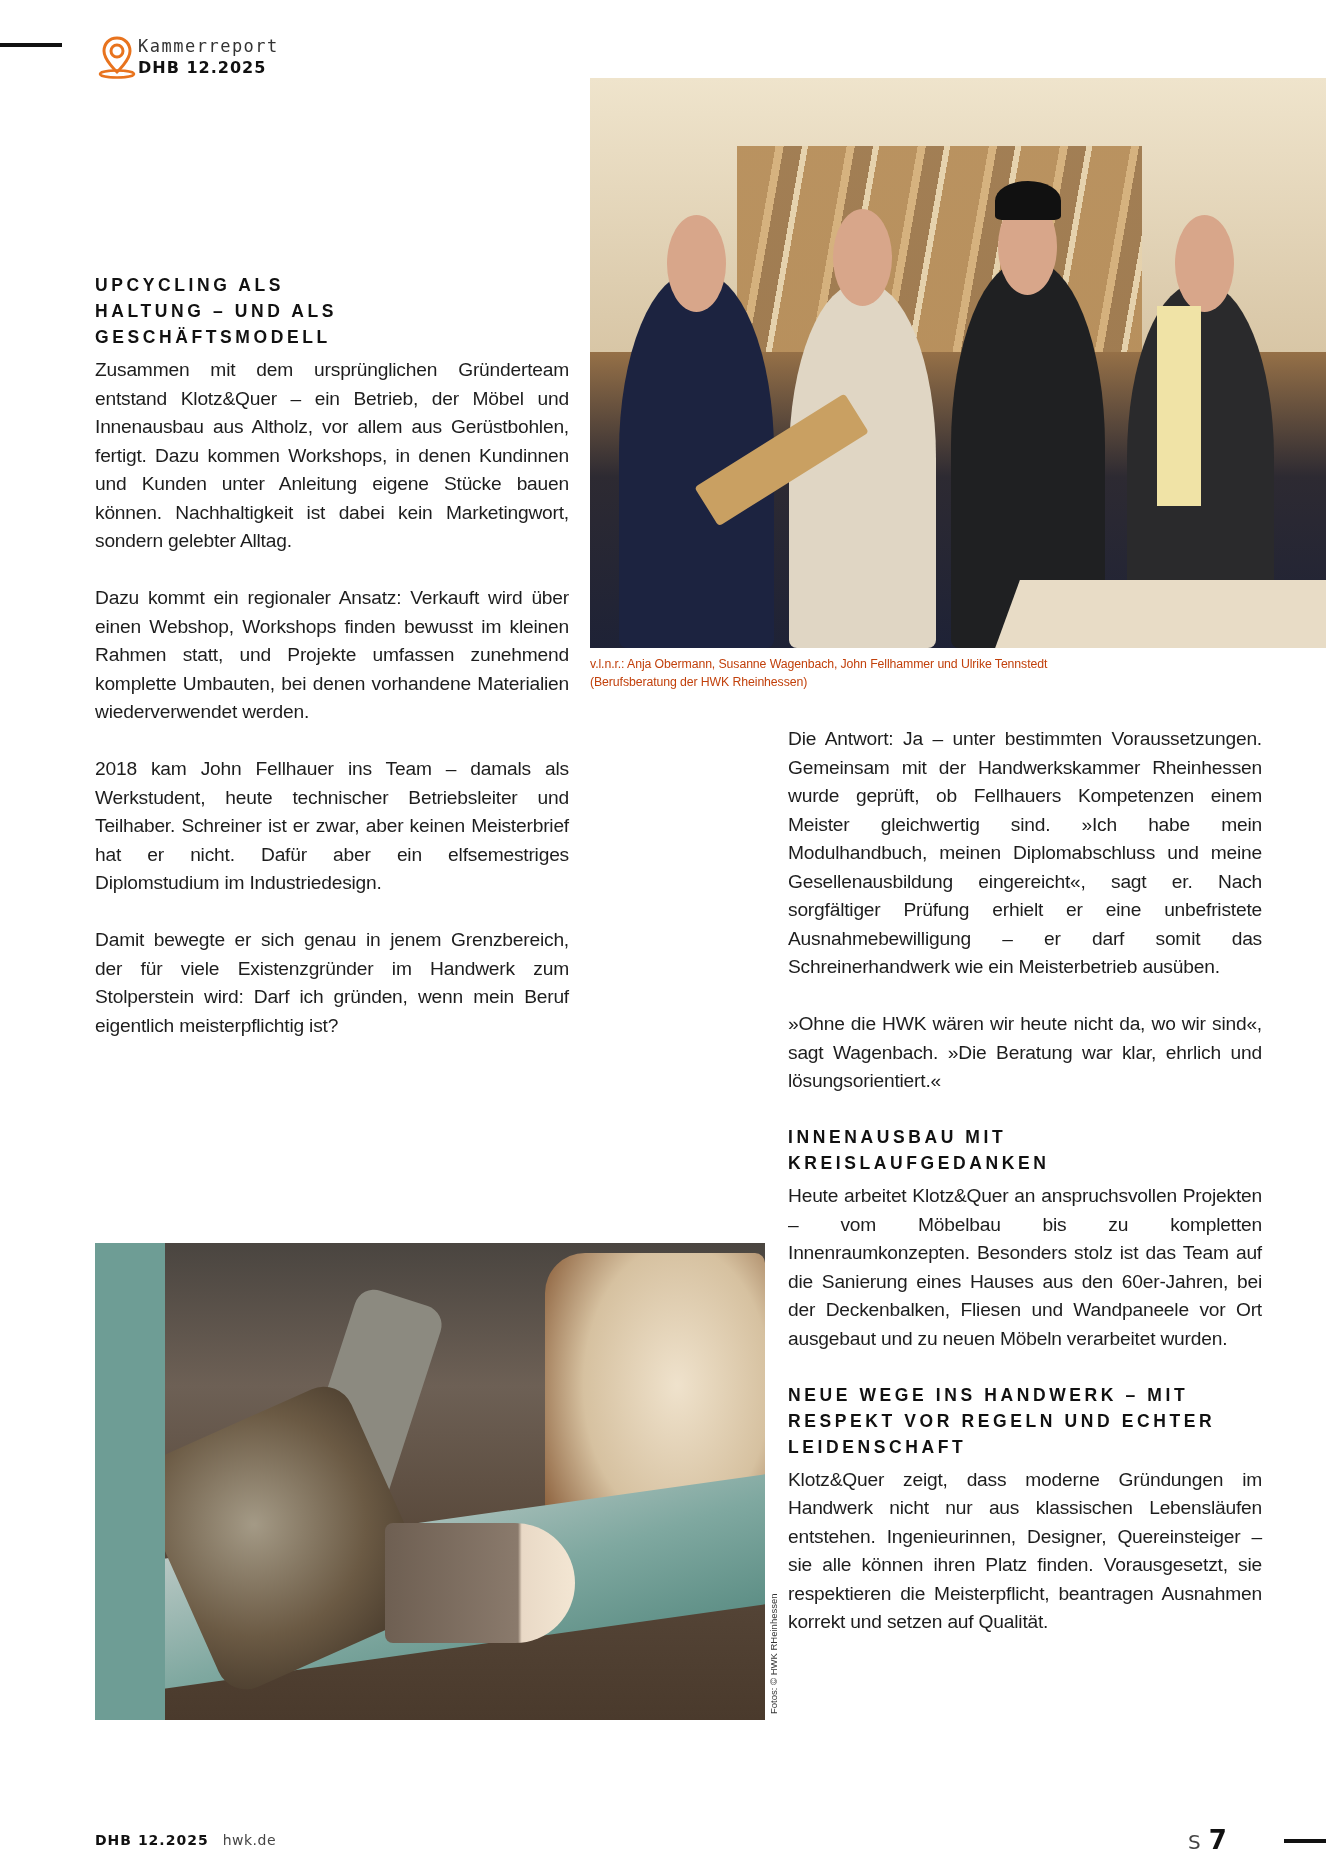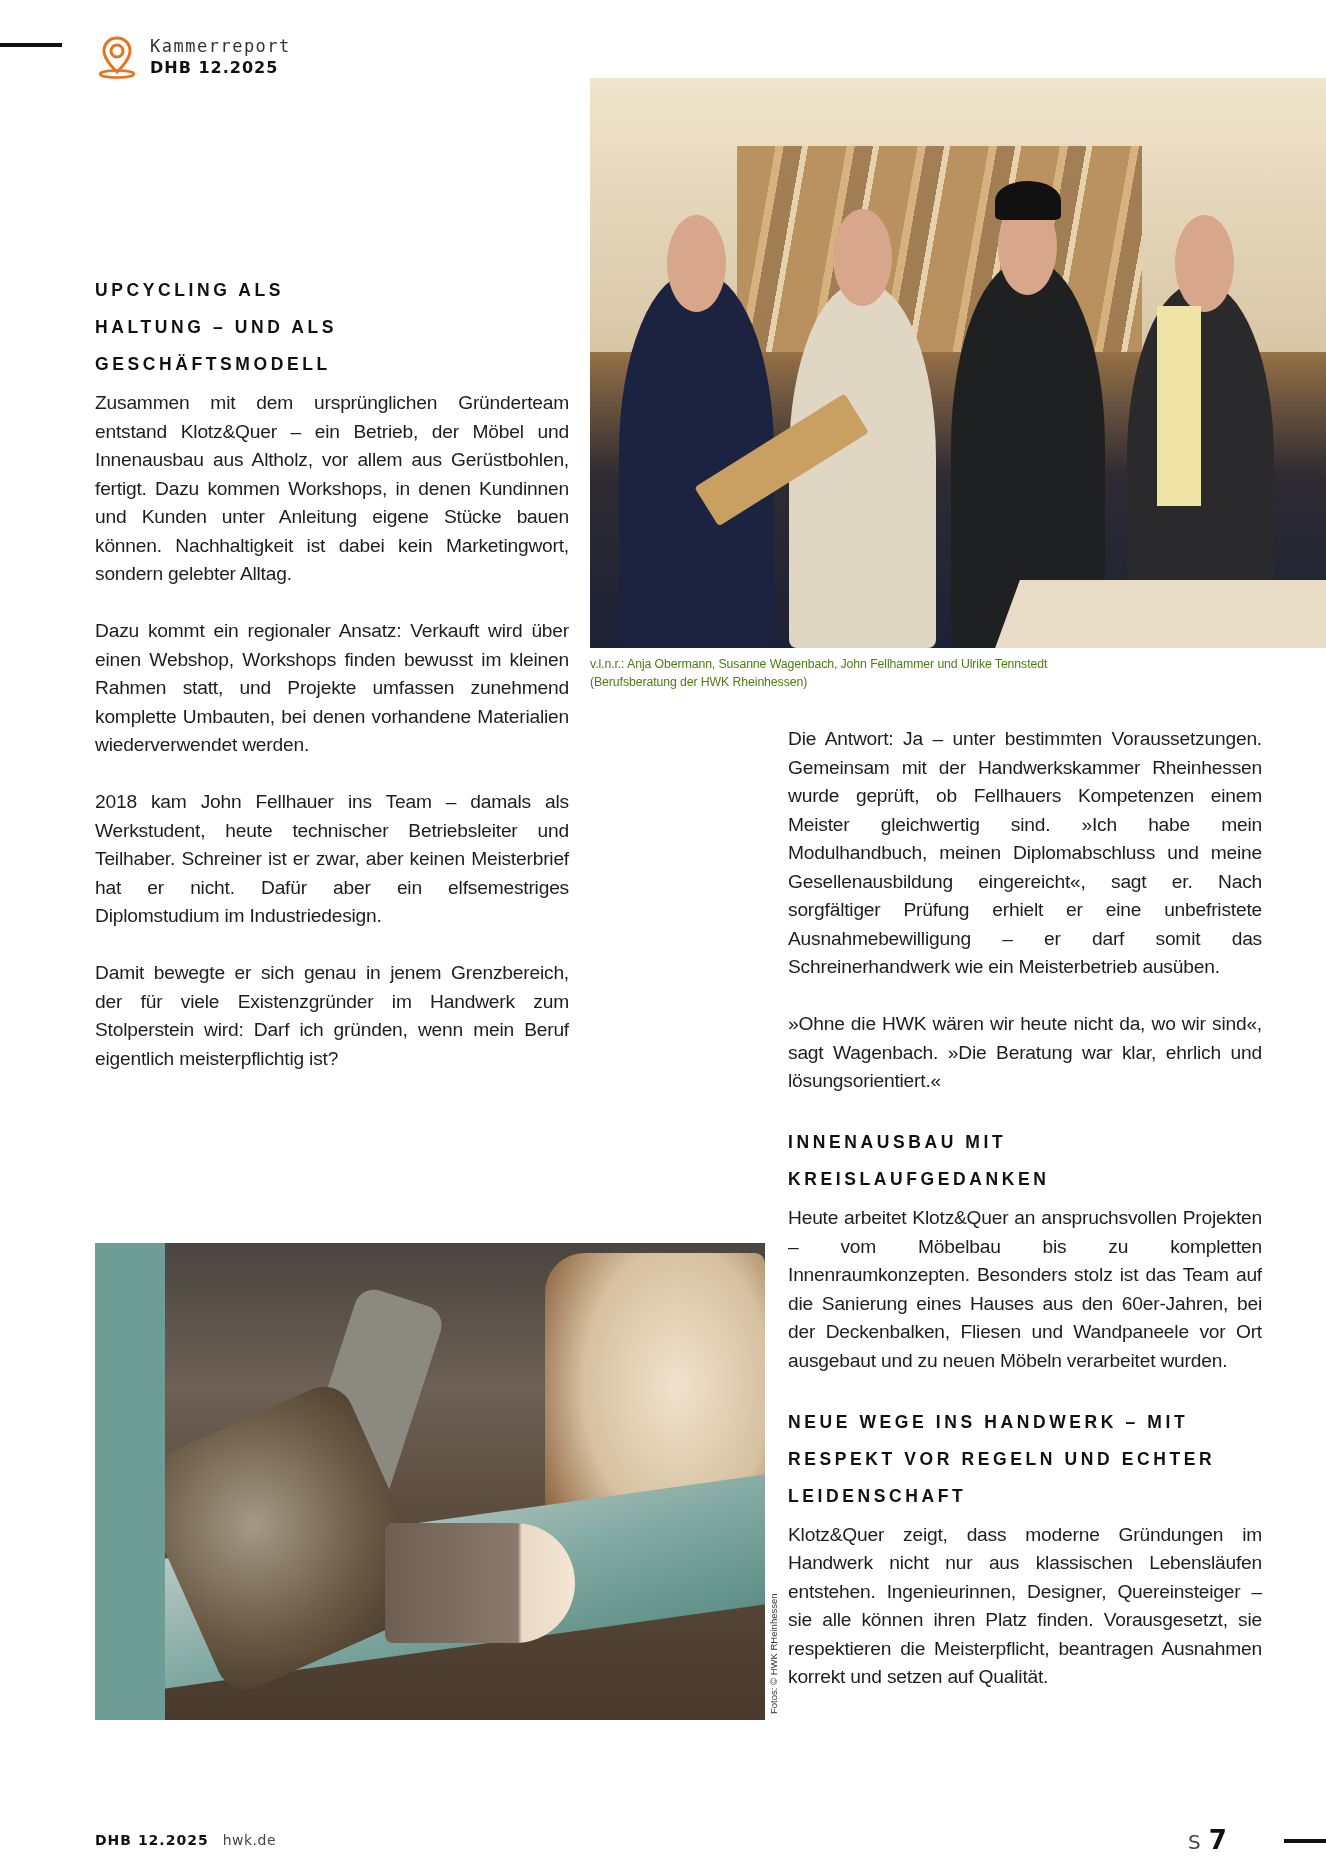--- a/index.html
+++ b/index.html
@@ -1,33 +1,33 @@
 <!DOCTYPE html>
 <html><head>
   <meta charset="utf-8">
   <style>
     html, body { margin: 0; padding: 0; background: #ffffff; }
     body {
       width: 1326px; height: 1875px; position: relative; overflow: hidden;
       font-family: "Liberation Sans", sans-serif; color: #1a1a1a;
     }
     .top-rule { position: absolute; left: 0; top: 43px; width: 62px; height: 4px; background: #111; }
-    .brand { position: absolute; left: 96px; top: 34px; display: flex; align-items: center; gap: 12px; }
+    .brand { position: absolute; left: 96px; top: 34px; display: flex; align-items: center; }
     .brand .pin { width: 42px; height: 46px; }
     .brand .lines { display: flex; flex-direction: column; }
     .brand .kicker { font-family: "DejaVu Sans Mono", monospace; font-size: 17px; letter-spacing: 1.5px; color: #333; line-height: 22px; }
     .brand .issue { font-family: "DejaVu Sans", sans-serif; font-weight: bold; font-size: 16px; letter-spacing: 1px; color: #111; line-height: 22px; }
 
     .col { position: absolute; font-family: "Liberation Sans", sans-serif; font-size: 19.2px; line-height: 28.5px; color: #1d1d1d; text-align: justify; }
     .col-left { left: 95px; top: 272px; width: 474px; }
     .col-right { left: 788px; top: 725px; width: 474px; }
     .col p { margin: 0 0 28.5px 0; letter-spacing: -0.2px; }
     .col h2 {
       margin: 0; font-family: "Liberation Sans", sans-serif; font-weight: bold; font-size: 17.5px;
-      letter-spacing: 3.6px; line-height: 37px; color: #111; text-align: left; text-transform: uppercase;
+      letter-spacing: 3.6px; line-height: 26px; color: #111; text-align: left; text-transform: uppercase;
     }
     .col h2 + p { margin-top: 6px; }
 
     .photo { position: absolute; overflow: hidden; }
     .photo-top { left: 590px; top: 78px; width: 736px; height: 570px;
       background:
         radial-gradient(ellipse 40px 50px at 15% 40%, #8a5a3a 0%, transparent 70%),
         radial-gradient(ellipse 40px 50px at 36% 40%, #8a6a48 0%, transparent 70%),
         radial-gradient(ellipse 40px 50px at 62% 38%, #2a2220 0%, transparent 70%),
         radial-gradient(ellipse 40px 50px at 83% 42%, #6b4a36 0%, transparent 70%),
@@ -41,21 +41,21 @@
     .p2 { left: 27%; width: 20%; height: 64%; background: #e0d6c4; }
     .p3 { left: 49%; width: 21%; height: 68%; background: #1f2022; }
     .p4 { left: 73%; width: 20%; height: 64%; background: #2a2a2c; }
     .photo-top .head { position: absolute; width: 8%; height: 17%; border-radius: 50%; background: #d8a68a; }
     .h1 { left: 10.5%; top: 24%; } .h2 { left: 33%; top: 23%; } .h3 { left: 55.5%; top: 21%; } .h4 { left: 79.5%; top: 24%; }
     .hat { position: absolute; left: 55%; top: 18%; width: 9%; height: 7%; background: #111; border-radius: 50% 50% 10% 10%; }
     .scarf { position: absolute; left: 77%; top: 40%; width: 6%; height: 35%; background: #f0e3a6; }
     .plane { position: absolute; left: 14%; top: 63%; width: 24%; height: 8%; background: #c9a062; transform: rotate(-32deg); border-radius: 4px; }
     .bench { position: absolute; right: 0; bottom: 0; width: 45%; height: 12%; background: #e8dcc6; transform: skewX(-20deg); transform-origin: bottom; }
 
-    .caption { position: absolute; left: 590px; top: 655px; width: 520px; font-family: "Liberation Sans", sans-serif; font-size: 12.3px; line-height: 18px; color: #4d7c0f; letter-spacing: -0.1px; }
+    .caption { position: absolute; left: 590px; top: 655px; width: 520px; font-family: "Liberation Sans", sans-serif; font-size: 12.3px; line-height: 18px; color: #c2410c; letter-spacing: -0.1px; }
 
     .photo-bottom { left: 95px; top: 1243px; width: 670px; height: 477px;
       background: linear-gradient(180deg, #4a4540 0%, #6d6055 30%, #5a4a3c 60%, #4a3a2c 100%); }
     .photo-bottom .shelf-post { position: absolute; left: 0; top: 0; width: 70px; height: 100%; background: #6e9d95; }
     .photo-bottom .shelf-board { position: absolute; left: 60px; right: 0; bottom: 30px; height: 130px; background: linear-gradient(170deg, #b9c8c4 0%, #7fa8a0 55%, #5e8f86 100%); transform: skewY(-8deg); transform-origin: left bottom; }
     .photo-bottom .log1 { position: absolute; left: 75px; top: 170px; width: 230px; height: 250px; background: radial-gradient(circle at 40% 40%, #a49a86 0%, #6b5a44 55%, #3c3024 100%); border-radius: 30px; transform: rotate(-24deg); }
     .photo-bottom .log2 { position: absolute; left: 290px; top: 280px; width: 190px; height: 120px; background: linear-gradient(90deg, #6e5f52 0%, #8a7a6c 70%, #e9d9c6 72%, #f3e6d3 100%); border-radius: 8px 60px 60px 8px; }
     .photo-bottom .slab { position: absolute; left: 450px; top: 10px; width: 220px; height: 330px; background: radial-gradient(ellipse at 60% 40%, #efe2cc 0%, #d6c1a0 50%, #8a5e3a 85%, #4a3020 100%); border-radius: 40px 10px 60px 80px; }
     .photo-bottom .log3 { position: absolute; left: 230px; top: 50px; width: 90px; height: 220px; background: #8c8a80; border-radius: 20px; transform: rotate(18deg); }
 

